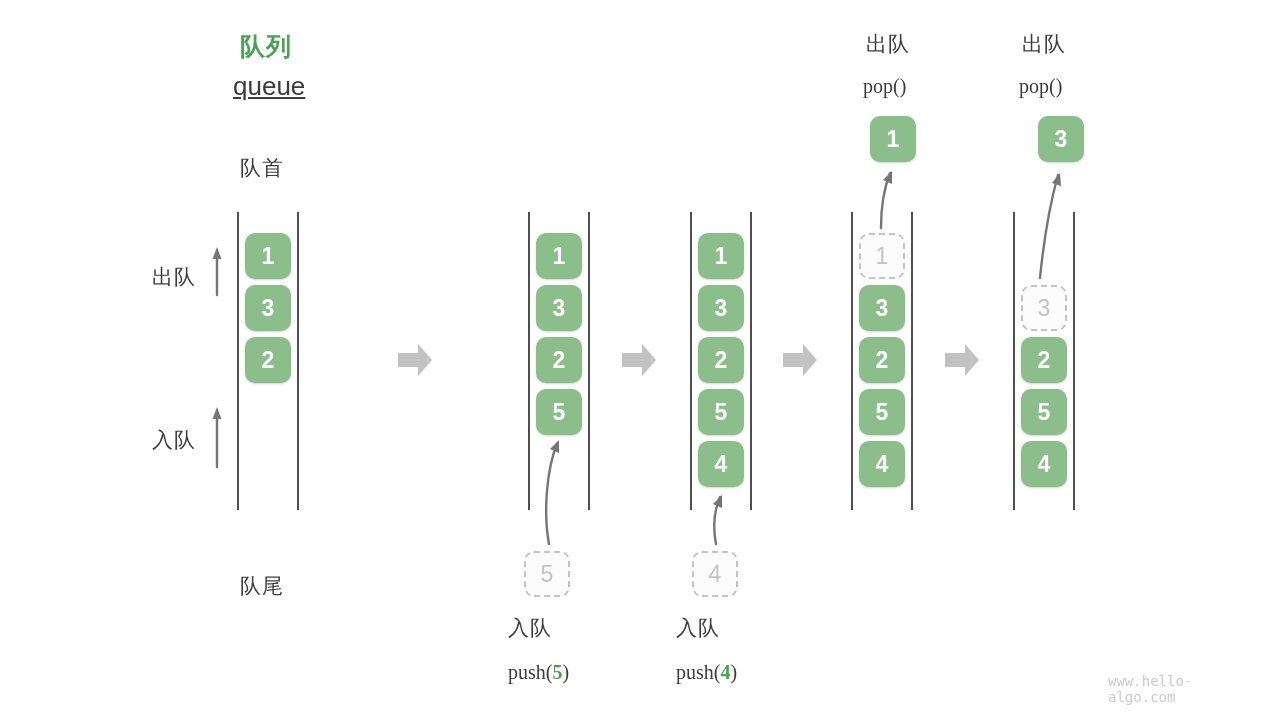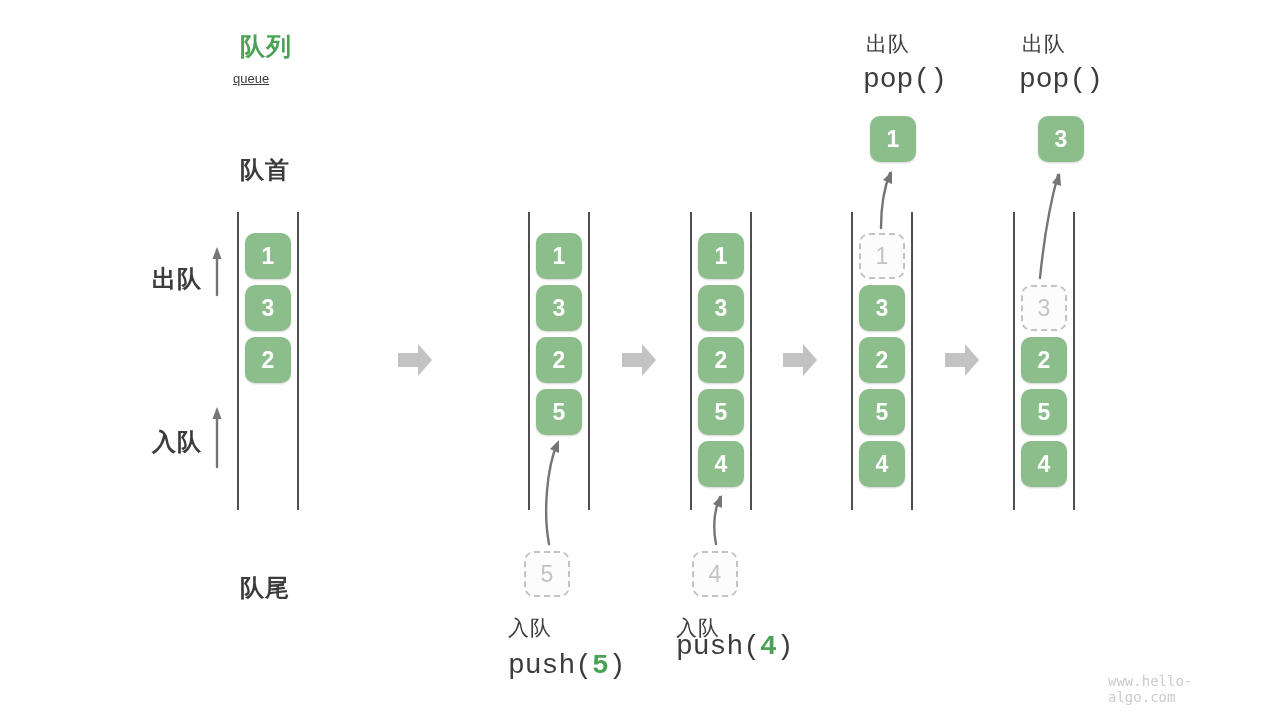--- a/index.html
+++ b/index.html
@@ -2,24 +2,24 @@
 <html style="--accent-green: #4aa254; --cell-green: #8cbe8c; --text-dark: #3c3c3c; --ghost-gray: #c3c3c3; --arrow-gray: #c2c2c2; --flow-arrow-gray: #757575; --line-dark: #4f4f4f; --watermark-gray: #cbcbcb;"><head>
 <meta charset="utf-8">
 <style>
   html,body{margin:0;padding:0;background:#ffffff;}
   .canvas{
     position:relative;width:1240px;height:720px;background:#ffffff;overflow:hidden;
     font-family:"Liberation Sans",sans-serif;color:var(--text-dark,#3c3c3c);
   }
   .abs{position:absolute;}
   .title-zh{font-size:25px;font-weight:bold;color:var(--accent-green,#4aa254);letter-spacing:1px;}
-  .title-en{font-size:13px;color:var(--text-dark,#3c3c3c);text-decoration:underline;}
-  .rail-label{font-size:24px;font-weight:bold;color:var(--text-dark,#3c3c3c);letter-spacing:1px;}
+  .title-en{font-size:26px;color:var(--text-dark,#3c3c3c);text-decoration:underline;}
+  .rail-label{font-size:21px;font-weight:normal;color:var(--text-dark,#3c3c3c);letter-spacing:1px;}
   .op-label{font-size:21px;color:var(--text-dark,#3c3c3c);letter-spacing:1px;}
-  .code{font-family:Liberation Mono, monospace;font-size:28px;color:var(--text-dark,#3c3c3c);}
+  .code{font-family:Liberation Serif, serif;font-size:20px;color:var(--text-dark,#3c3c3c);margin-top:11px;}
   .code .arg{color:var(--accent-green,#4aa254);font-weight:bold;}
   .vline{width:2px;height:298px;top:212px;background:var(--line-dark,#4f4f4f);}
   .cell{
     box-sizing:border-box;width:46px;height:46px;border-radius:10px;
     background:var(--cell-green,#8cbe8c);color:#ffffff;font-weight:bold;font-size:23px;
     display:flex;align-items:center;justify-content:center;
     box-shadow:0 1px 2px rgba(0,0,0,0.18);
   }
   .cell.ghost{
     background:#fcfcfc;border:2px dashed var(--ghost-gray,#c0c0c0);
@@ -68,21 +68,21 @@
   <div>
     <div class="abs vline" style="left:690px"></div>
     <div class="abs vline" style="left:750px"></div>
     <div class="abs cell" style="left:698px;top:233px">1</div>
     <div class="abs cell" style="left:698px;top:285px">3</div>
     <div class="abs cell" style="left:698px;top:337px">2</div>
     <div class="abs cell" style="left:698px;top:389px">5</div>
     <div class="abs cell" style="left:698px;top:441px">4</div>
     <div class="abs cell ghost" style="left:692px;top:551px">4</div>
     <div class="abs op-label" style="left:676px;top:614px">入队</div>
-    <div class="abs code" style="left:676px;top:631px"><span>push(</span><span class="arg">4</span><span>)</span></div>
+    <div class="abs code" style="left:676px;top:650px"><span>push(</span><span class="arg">4</span><span>)</span></div>
   </div>
 
   <div>
     <div class="abs vline" style="left:851px"></div>
     <div class="abs vline" style="left:911px"></div>
     <div class="abs op-label" style="left:866px;top:30px">出队</div>
     <div class="abs code" style="left:863px;top:64px">pop()</div>
     <div class="abs cell" style="left:870px;top:116px">1</div>
     <div class="abs cell ghost" style="left:859px;top:233px">1</div>
     <div class="abs cell" style="left:859px;top:285px">3</div>

